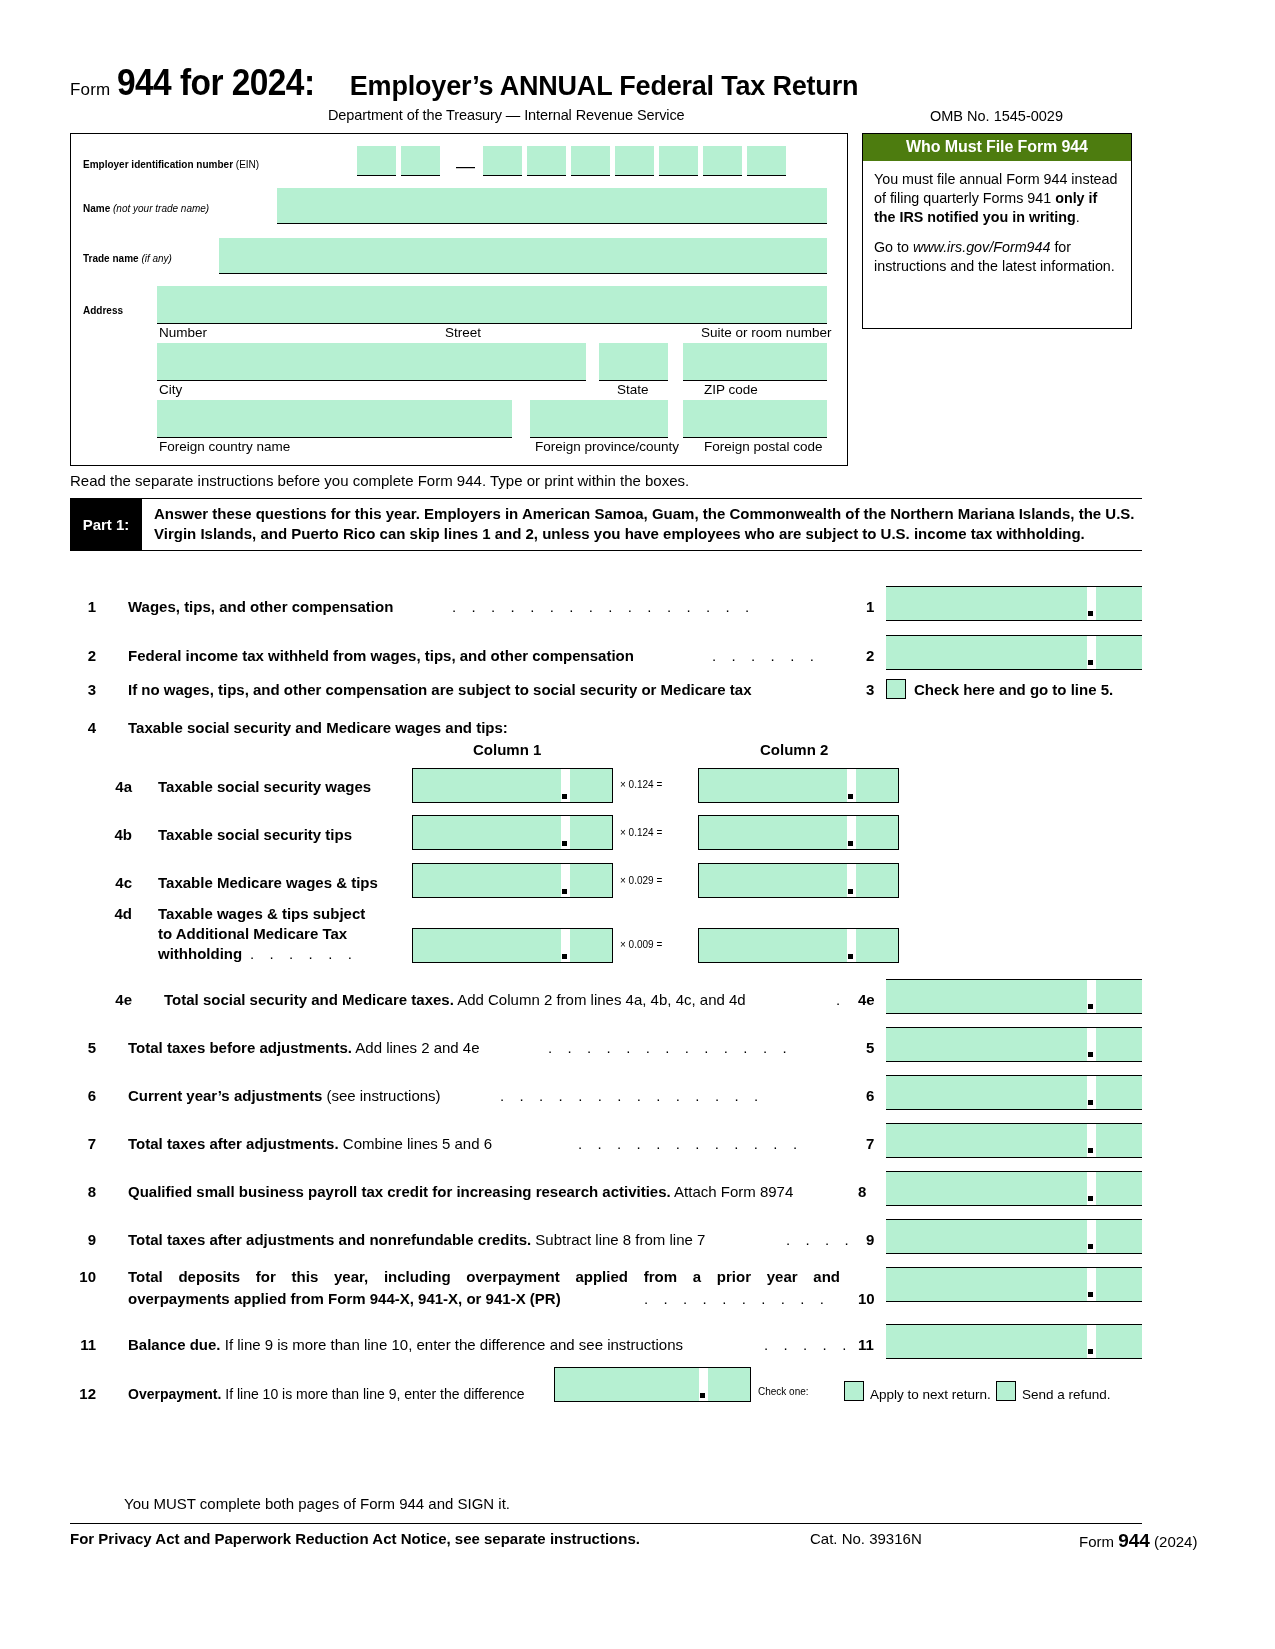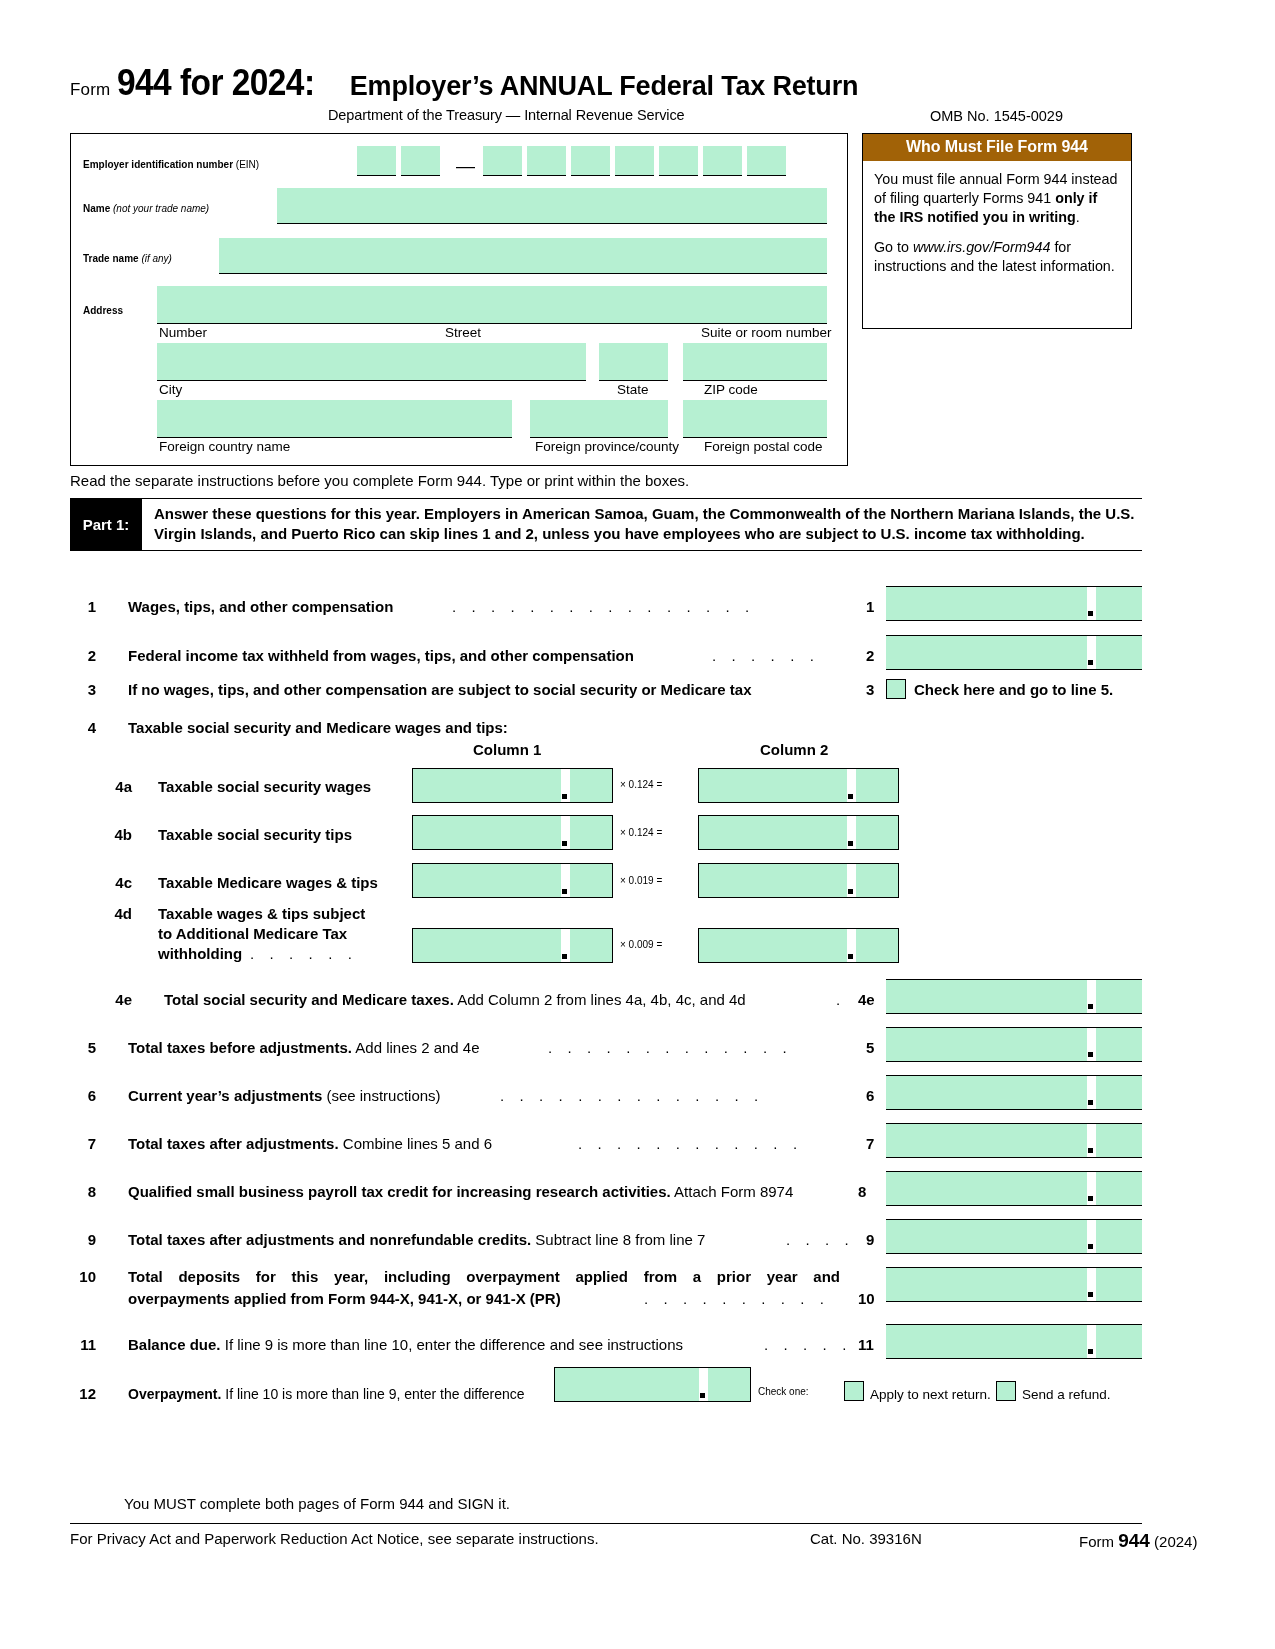--- a/index.html
+++ b/index.html
@@ -116,21 +116,21 @@
     position: absolute;
     left: 862px;
     top: 133px;
     width: 270px;
     height: 196px;
     border: 1.4px solid #000;
     box-sizing: border-box;
     background: #fff;
   }
   .wmf-bar {
-    background: #a16207;
+    background: #4d7c0f;
     color: #fff;
     font-size: 16px;
     font-weight: bold;
     text-align: center;
     padding: 4px 0 5px;
     letter-spacing: -0.1px;
   }
   .wmf-body {
     padding: 9px 11px 0 11px;
     font-size: 14.3px;
@@ -289,21 +289,21 @@
     left: 70px;
     top: 1523px;
     width: 1072px;
     border-top: 1.8px solid #000;
   }
   .foot {
     position: absolute;
     top: 1530px;
     font-size: 15px;
   }
-  .foot-left { left: 70px; font-weight: normal; }
+  .foot-left { left: 70px; font-weight: bold; }
   .foot-mid { left: 810px; font-weight: normal; }
   .foot-right { left: 1035px; margin-left: 44px; }
   .foot-944 { font-size: 19px; font-weight: bold; }
 </style>
 </head>
 <body>
 
 <div class="page">
 
   <div class="hdr">
@@ -440,21 +440,21 @@
     <div class="cents"></div>
   </div>
 
   <div class="lnum" style="left:104px; top:874px; width:28px;">4c</div>
   <div class="ltext b" style="left:158px; top:874px;">Taxable Medicare wages &amp; tips</div>
   <div class="amt2" style="left:412px; top:863px; width:201px;">
     <div class="dollars"></div>
     <div class="sep"></div>
     <div class="cents"></div>
   </div>
-  <div class="mult" style="left:620px; top:875px;">× 0.019 =</div>
+  <div class="mult" style="left:620px; top:875px;">× 0.029 =</div>
   <div class="amt2" style="left:698px; top:863px; width:201px;">
     <div class="dollars"></div>
     <div class="sep"></div>
     <div class="cents"></div>
   </div>
 
   <div class="lnum" style="left:104px; top:905px; width:28px;">4d</div>
   <div class="ltext b" style="left:158px; top:905px;">Taxable wages &amp; tips subject</div>
   <div class="ltext b" style="left:158px; top:925px;">to Additional Medicare Tax</div>
   <div class="ltext b" style="left:158px; top:945px;">withholding</div>

